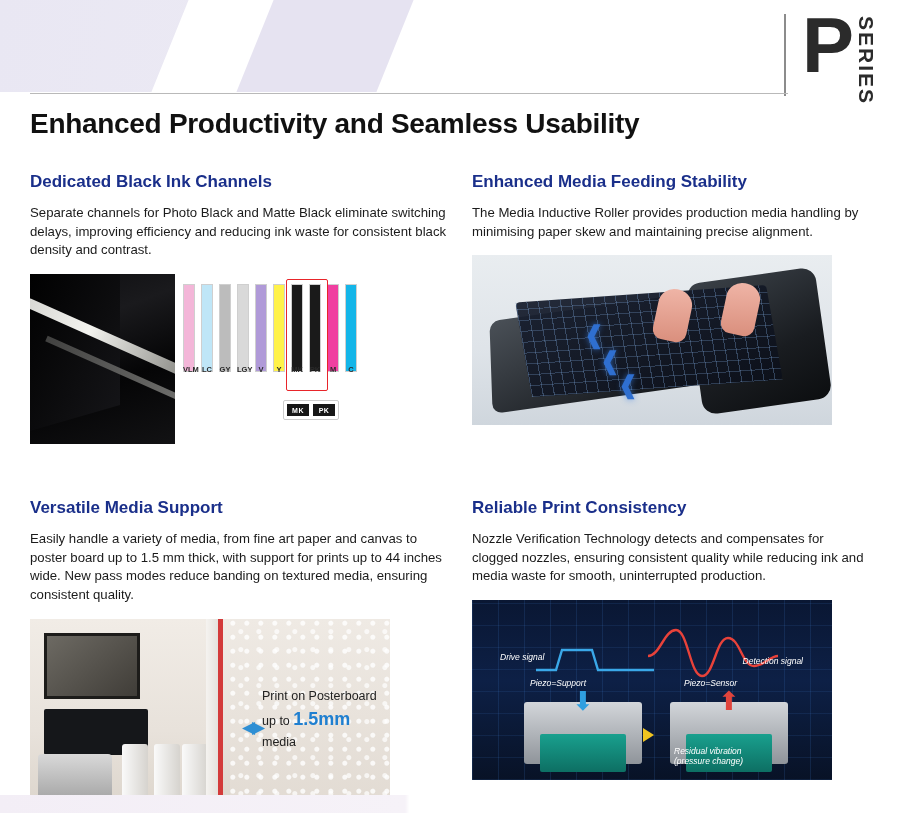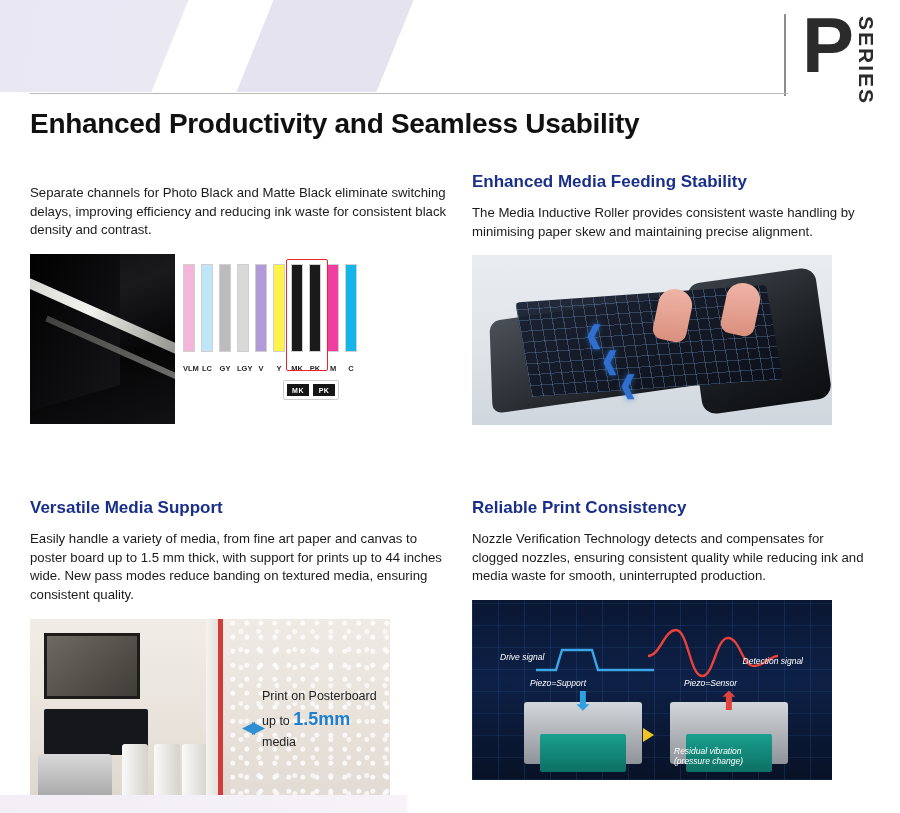--- a/index.html
+++ b/index.html
@@ -110,21 +110,21 @@
     background: linear-gradient(120deg,#000 0%, #141417 100%);
     transform: skewY(-16deg) translateY(-26px);
   }
   .img1-chart {
     width: 215px; height: 170px; background: #ffffff;
     position: relative;
   }
   .bars { position: absolute; left: 8px; top: 10px; display: flex; gap: 6px; }
   .bar { width: 12px; height: 88px; border: 1px solid #cfcfcf; }
   .labels {
-    position: absolute; left: 8px; top: 110px; display: flex; gap: 6px;
+    position: absolute; left: 8px; top: 91px; display: flex; gap: 6px;
     font-size: 7.5px; color: #2a2a2a; font-weight: bold;
   }
   .labels span { width: 12px; text-align: center; }
   .redbox {
     position: absolute; left: 111px; top: 5px; width: 42px; height: 112px;
     border: 1.6px solid #e8252a; border-radius: 2px;
   }
   .chips {
     position: absolute; left: 108px; top: 126px; display: flex; gap: 4px;
     border: 1px solid #cccccc; padding: 3px; border-radius: 2px; background:#fff;
@@ -283,20 +283,21 @@
   <div class="rule"></div>
   <div class="pletter">P</div>
   <div class="sertext">SERIES</div>
 </div>
 
 <div class="hrule"></div>
 
 <div class="headline">Enhanced Productivity and Seamless Usability</div>
 
 <div class="feature col-left row-top">
+  <div class="f-title">Dedicated Black Ink Channels</div>
   <div class="f-body">Separate channels for Photo Black and Matte Black eliminate switching delays, improving efficiency and reducing ink waste for consistent black density and contrast.</div>
   <div class="f-img img1">
     <div class="img1-photo">
       <div class="dark-wedge"></div>
       <div class="blade"></div>
       <div class="blade2"></div>
     </div>
     <div class="img1-chart">
       <div class="bars" id="inkBars">
           <div class="bar" style="background: rgb(243, 182, 216);"></div>
@@ -326,21 +327,21 @@
       <div class="chips" id="inkChips">
           <div class="chip">MK</div>
           <div class="chip">PK</div>
         </div>
     </div>
   </div>
 </div>
 
 <div class="feature col-right row-top">
   <div class="f-title">Enhanced Media Feeding Stability</div>
-  <div class="f-body">The Media Inductive Roller provides consistent waste handling by minimising paper skew and maintaining precise alignment.</div>
+  <div class="f-body">The Media Inductive Roller provides production media handling by minimising paper skew and maintaining precise alignment.</div>
   <div class="f-img img2">
     <div class="roller"></div>
     <div class="body"></div>
     <div class="sheet">
       <div class="grid-lines"></div>
     </div>
     <div class="chev" style="left:112px; top:66px;">❰</div>
     <div class="chev" style="left:128px; top:92px;">❰</div>
     <div class="chev" style="left:146px; top:116px;">❰</div>
     <div class="hand" style="left:184px; top:34px;"></div>

